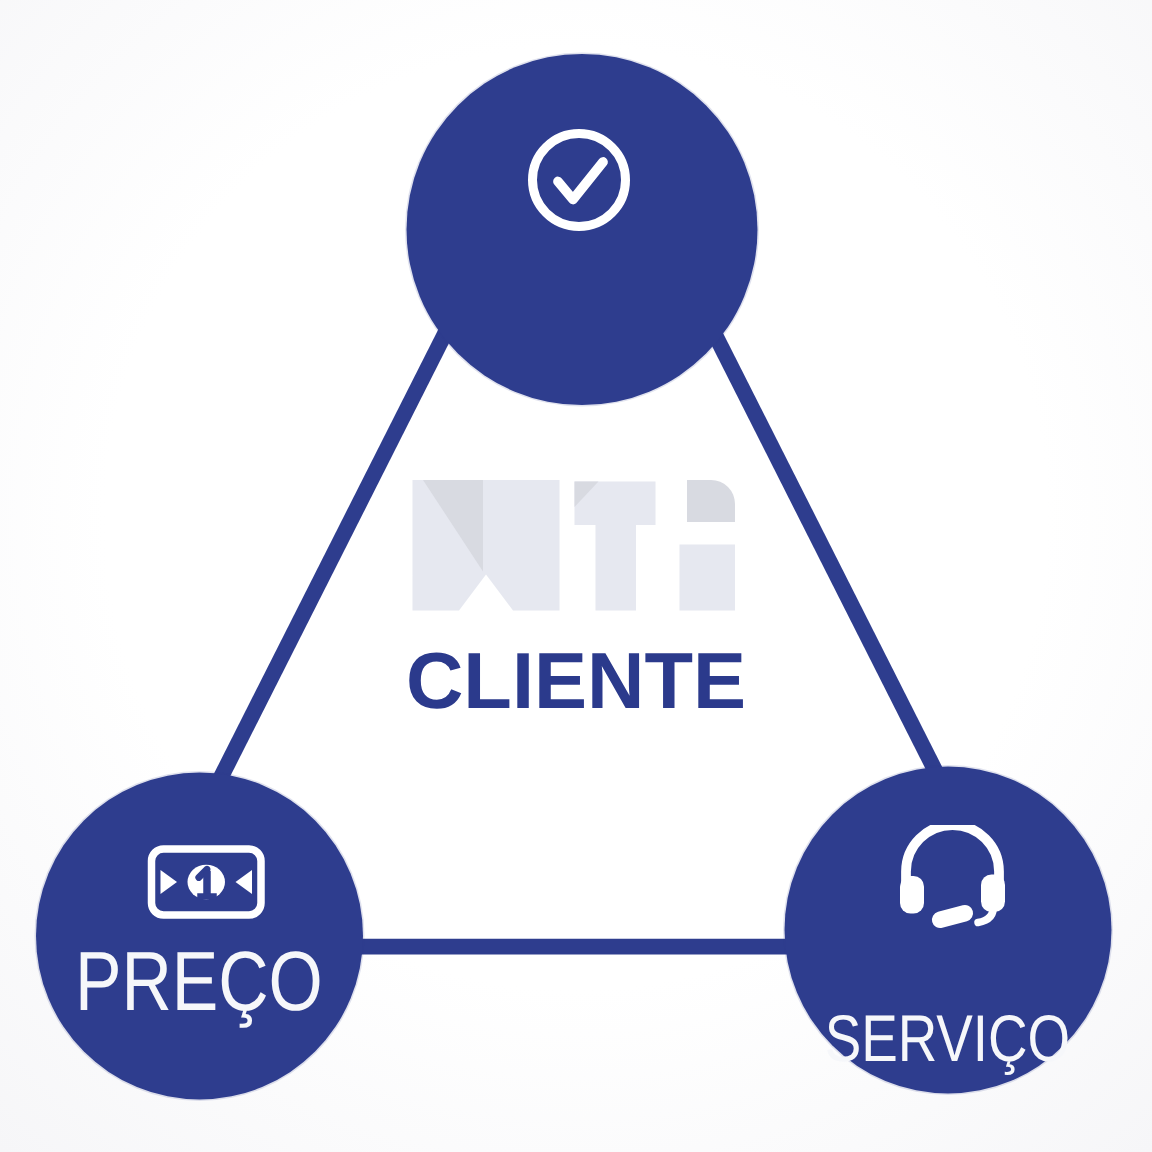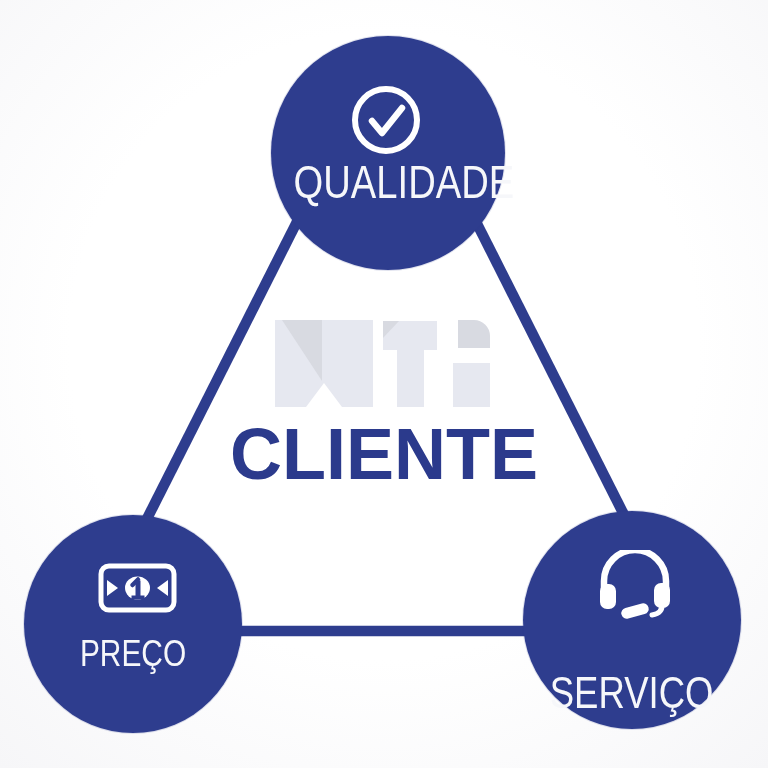--- a/index.html
+++ b/index.html
@@ -25,26 +25,26 @@
   .node-right{left:523px;top:511px;width:218px;height:218px;}
   .node .icon{position:absolute;display:block;}
   .node-label{
     position:absolute;left:0;width:100%;
     text-align:center;
     color:#f6f7fa;
     white-space:nowrap;
   }
   .node-label > span{display:inline-block;transform:scaleX(0.83);transform-origin:50% 50%;}
   .label-top{top:123px;font-size:46px;line-height:46px;}
-  .label-left{top:117px;font-size:36px;line-height:44px;}
+  .label-left{top:117px;font-size:56px;line-height:44px;}
   .label-right{top:120px;font-size:44px;line-height:44px;margin-top:40px;}
   .center-label{
     position:absolute;left:0;top:417px;width:768px;
     text-align:center;
-    font-size:72px;line-height:75px;
+    font-size:53px;line-height:75px;
     font-weight:700;
     color:#2b3a8c;
     letter-spacing:0px;
     white-space:nowrap;
   }
 </style>
 </head>
 <body>
 
 <div class="stage">
@@ -67,23 +67,20 @@
       <path d="M458,348 V320 H474 A16,16 0 0 1 490,336 V348 Z" fill="#d8dae1"></path>
       <rect x="453" y="363" width="37" height="44" fill="#e6e8f0"></rect>
     </g>
   </svg>
 
   <div class="node node-top">
     <svg class="icon" style="left:80px;top:49px;" width="70" height="70" viewBox="0 0 70 70" aria-hidden="true">
       <circle cx="35" cy="35" r="31" fill="none" stroke="#ffffff" stroke-width="6"></circle>
       <path d="M21,36 L31,48 L51,23" fill="none" stroke="#ffffff" stroke-width="6.5" stroke-linecap="round" stroke-linejoin="round"></path>
     </svg>
-    <div class="node-label label-top">
-      <span>QUALIDADE</span>
-    </div>
   </div>
 
   <div class="node node-left">
     <svg class="icon" style="left:73px;top:48px;" width="80" height="50" viewBox="0 0 80 50" aria-hidden="true">
       <rect x="4" y="3" width="73" height="44" rx="8" fill="none" stroke="#ffffff" stroke-width="5"></rect>
       <polygon points="10,17 21,25 10,33" fill="#ffffff"></polygon>
       <polygon points="71,17 60,25 71,33" fill="#ffffff"></polygon>
       <ellipse cx="40.5" cy="25" rx="12.5" ry="11.5" fill="#ffffff"></ellipse>
       <path d="M35.5,22 L41,16.5" fill="none" stroke="#2e3d8e" stroke-width="4.5" stroke-linecap="round"></path>
       <path d="M41,17.5 V33" fill="none" stroke="#2e3d8e" stroke-width="5"></path>

